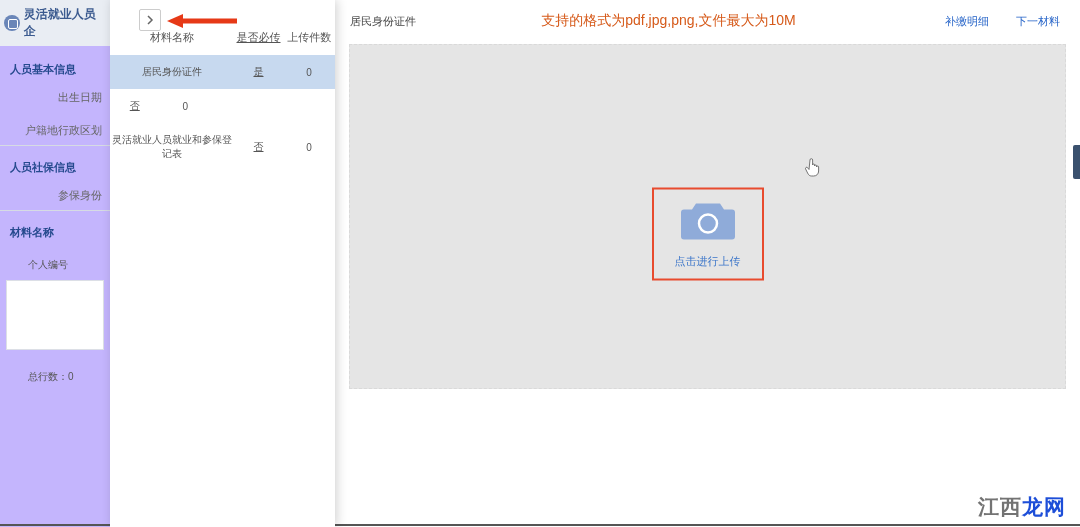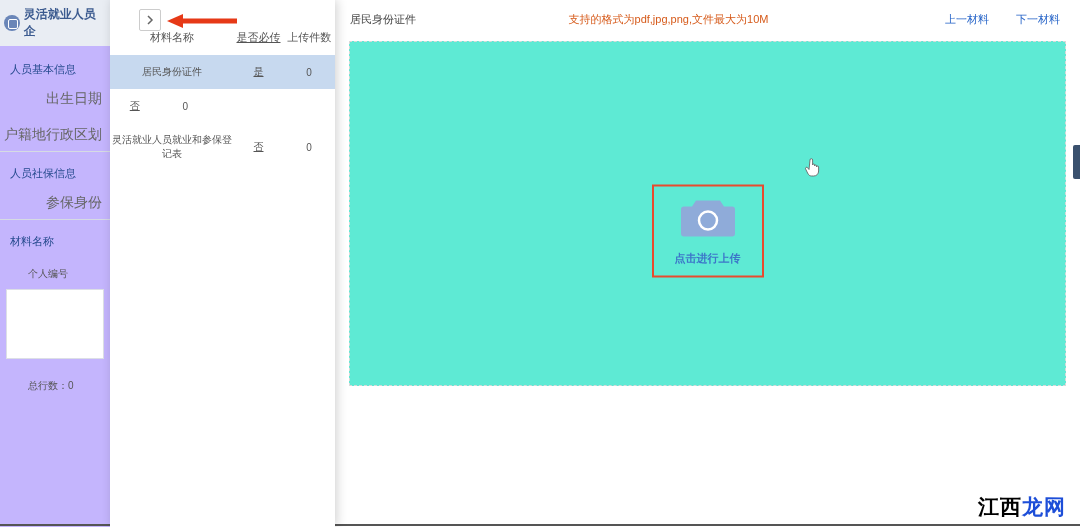--- a/index.html
+++ b/index.html
@@ -4,22 +4,22 @@
   <style>
     * { margin: 0; padding: 0; box-sizing: border-box; font-family: "Microsoft YaHei", Arial, sans-serif; }
     body { width: 1080px; height: 527px; background: #fff; overflow: hidden; position: relative; }
     
     
     .left-panel { position: absolute; left: 0; top: 0; width: 110px; height: 100%; background: #c4b5fd; }
     .left-header { display: flex; align-items: center; padding: 6px 4px; background: #e9edf3; font-size: 12px; color: #3b5a8f; font-weight: bold; }
     .left-header .icon-circle { width: 16px; height: 16px; border-radius: 50%; background: #6a86b8; margin-right: 4px; position: relative; }
     .left-header .icon-circle::after { content: ""; position: absolute; left: 4px; top: 4px; width: 8px; height: 8px; border: 1px solid #fff; border-radius: 2px; }
     
-    .section-title { font-size: 11px; color: #264a8e; padding: 8px 10px; font-weight: normal; }
-    .field-label { font-size: 14px; color: #666; text-align: right; padding: 5px 8px 5px 0; }
+    .section-title { font-size: 11px; color: #264a8e; padding: 8px 10px; font-weight: bold; }
+    .field-label { font-size: 11px; color: #666; text-align: right; padding: 5px 8px 5px 0; }
     .divider { height: 1px; background: #d6dbe3; margin: 2px 0; }
     .normal-text { font-size: 10px; color: #555; padding: 4px 8px; margin-left: 20px; }
     .record-box { border: 1px solid #dcdfe6; margin: 4px 6px; height: 70px; background: #fff; }
     
     
     .materials-panel { position: absolute; left: 110px; top: 0; width: 225px; height: 100%; background: #fff; box-shadow: 2px 0 10px rgba(0,0,0,0.18); z-index: 5; }
     .collapse-btn { position: absolute; left: 139px; top: 9px; width: 22px; height: 22px; border: 1px solid #ccc; background: #fff; border-radius: 2px; display: flex; align-items: center; justify-content: center; cursor: pointer; z-index: 10; }
     .collapse-btn svg { width: 12px; height: 12px; }
     
     .arrow-annotation { position: absolute; left: 167px; top: 12px; z-index: 11; }
@@ -30,34 +30,34 @@
     .col-req { width: 22%; text-decoration: underline; }
     .col-count { width: 23%; }
     .mat-row { display: flex; font-size: 10px; color: #555; padding: 10px 0; align-items: center; }
     .mat-row.active { background: #c7d9ef; }
     .mat-row .col-name { line-height: 1.4; }
     
     
     .main-area { position: absolute; left: 335px; top: 0; right: 0; height: 100%; }
     .main-header { display: flex; align-items: center; justify-content: space-between; padding: 12px 20px 10px 15px; font-size: 11px; }
     .doc-title { color: #444; }
-    .format-note { color: #d65a1a; font-size: 11px; }
+    .format-note { color: #d65a1a; font-size: 14px; }
     .nav-links span { color: #2664c8; margin-left: 24px; cursor: pointer; font-size: 11px; }
     
-    .upload-zone { border: 1px dashed #d9d9d9; margin: 4px 14px; height: 345px; position: relative; background: #5eead4; font-weight: bold; }
+    .upload-zone { border: 1px dashed #d9d9d9; margin: 4px 14px; height: 345px; position: relative; background: #e5e5e5; }
     .upload-card { position: absolute; left: 50%; top: 55%; transform: translate(-50%, -50%); width: 112px; border: 2px solid #e84b2e; padding: 10px 8px 10px 8px; text-align: center; cursor: pointer; }
     .camera-icon { margin: 0 auto 8px auto; }
     .upload-text { font-size: 11px; color: #3c76c9; }
     
     .cursor-pointer { position: absolute; left: 805px; top: 158px; z-index: 6; }
     
     .right-tab { position: absolute; right: 0; top: 145px; width: 7px; height: 34px; background: #3a516e; border-radius: 2px 0 0 2px; }
     
     .watermark { position: absolute; right: 14px; bottom: 6px; font-size: 21px; letter-spacing: 1px; z-index: 20; }
-    .watermark .red { color: #000000; font-weight: bold; }
+    .watermark .red { color: #737373; font-weight: bold; }
     .watermark .dark { color: #1d4ed8; font-weight: bold; }
     
     .bottom-line { position: absolute; left: 0; right: 0; bottom: 1px; height: 2px; background: #555; }
   </style>
 </head>
 <body>
 
 <div class="left-panel">
   <div class="left-header">
     <span class="icon-circle"></span>
@@ -115,21 +115,21 @@
     <div class="col-req">否</div>
     <div class="col-count">0</div>
   </div>
 </div>
 
 <div class="main-area">
   <div class="main-header">
     <span class="doc-title">居民身份证件</span>
     <span class="format-note">支持的格式为pdf,jpg,png,文件最大为10M</span>
     <span class="nav-links">
-      <span>上一材料</span>
+      <span>补缴明细</span>
       <span>下一材料</span>
     </span>
   </div>
   <div class="upload-zone">
     <div class="upload-card">
       <svg class="camera-icon" width="56" height="42" viewBox="0 0 56 42">
         <path d="M4 10 h8 l4 -6 h24 l4 6 h8 a3 3 0 0 1 3 3 v24 a3 3 0 0 1 -3 3 h-48 a3 3 0 0 1 -3 -3 v-24 a3 3 0 0 1 3 -3 z" fill="#8fabd9"></path>
         <circle cx="28" cy="24" r="9" fill="none" stroke="#fff" stroke-width="2.5"></circle>
       </svg>
       <div class="upload-text">点击进行上传</div>

